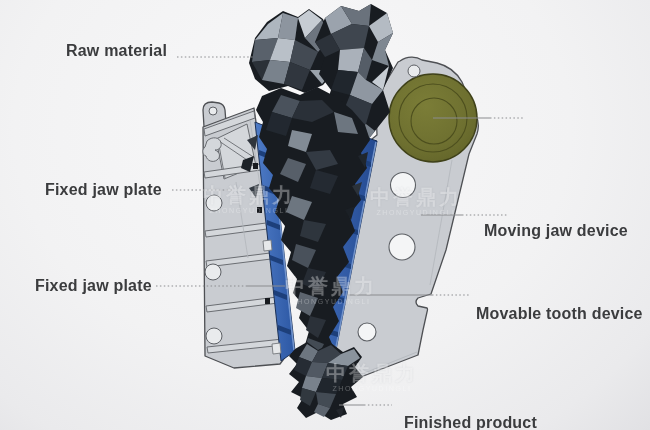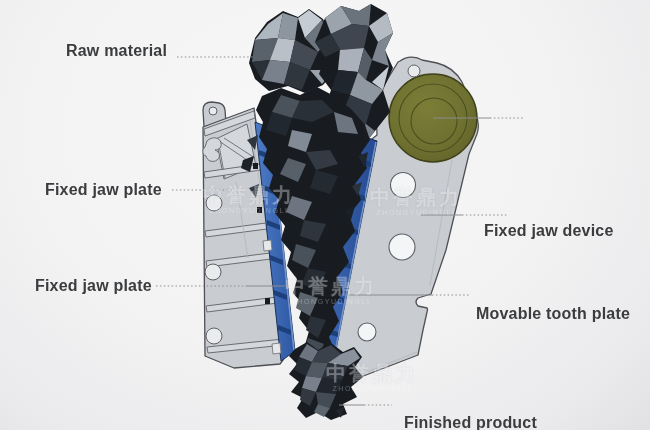--- a/index.html
+++ b/index.html
@@ -208,22 +208,22 @@
       <path class="lead dot" d="M156,286 L246,286"></path>
       <path class="lead" d="M246,286 L285,286"></path>
       <path class="lead" d="M339,405 L364,405"></path>
       <path class="lead dot" d="M364,405 L392,405"></path>
     </g>
   </svg>
 
   <div class="diagram-label" style="left:66px;top:42px">Raw material</div>
   <div class="diagram-label" style="left:45px;top:181px">Fixed jaw plate</div>
   <div class="diagram-label" style="left:35px;top:277px">Fixed jaw plate</div>
-  <div class="diagram-label" style="left:484px;top:222px">Fixed jaw device</div>
-  <div class="diagram-label" style="left:476px;top:305px">Movable tooth plate</div>
+  <div class="diagram-label" style="left:484px;top:222px">Moving jaw device</div>
+  <div class="diagram-label" style="left:476px;top:305px">Movable tooth device</div>
   <div class="diagram-label" style="left:404px;top:414px">Finished product</div>
 
   <div class="watermark" style="left:249px;top:198px">
     <div class="wm-cn">中誉鼎力</div>
     <div class="wm-en">ZHONGYUDINGLI</div>
   </div>
   <div class="watermark" style="left:416px;top:200px">
     <div class="wm-cn">中誉鼎力</div>
     <div class="wm-en">ZHONGYUDINGLI</div>
   </div>

